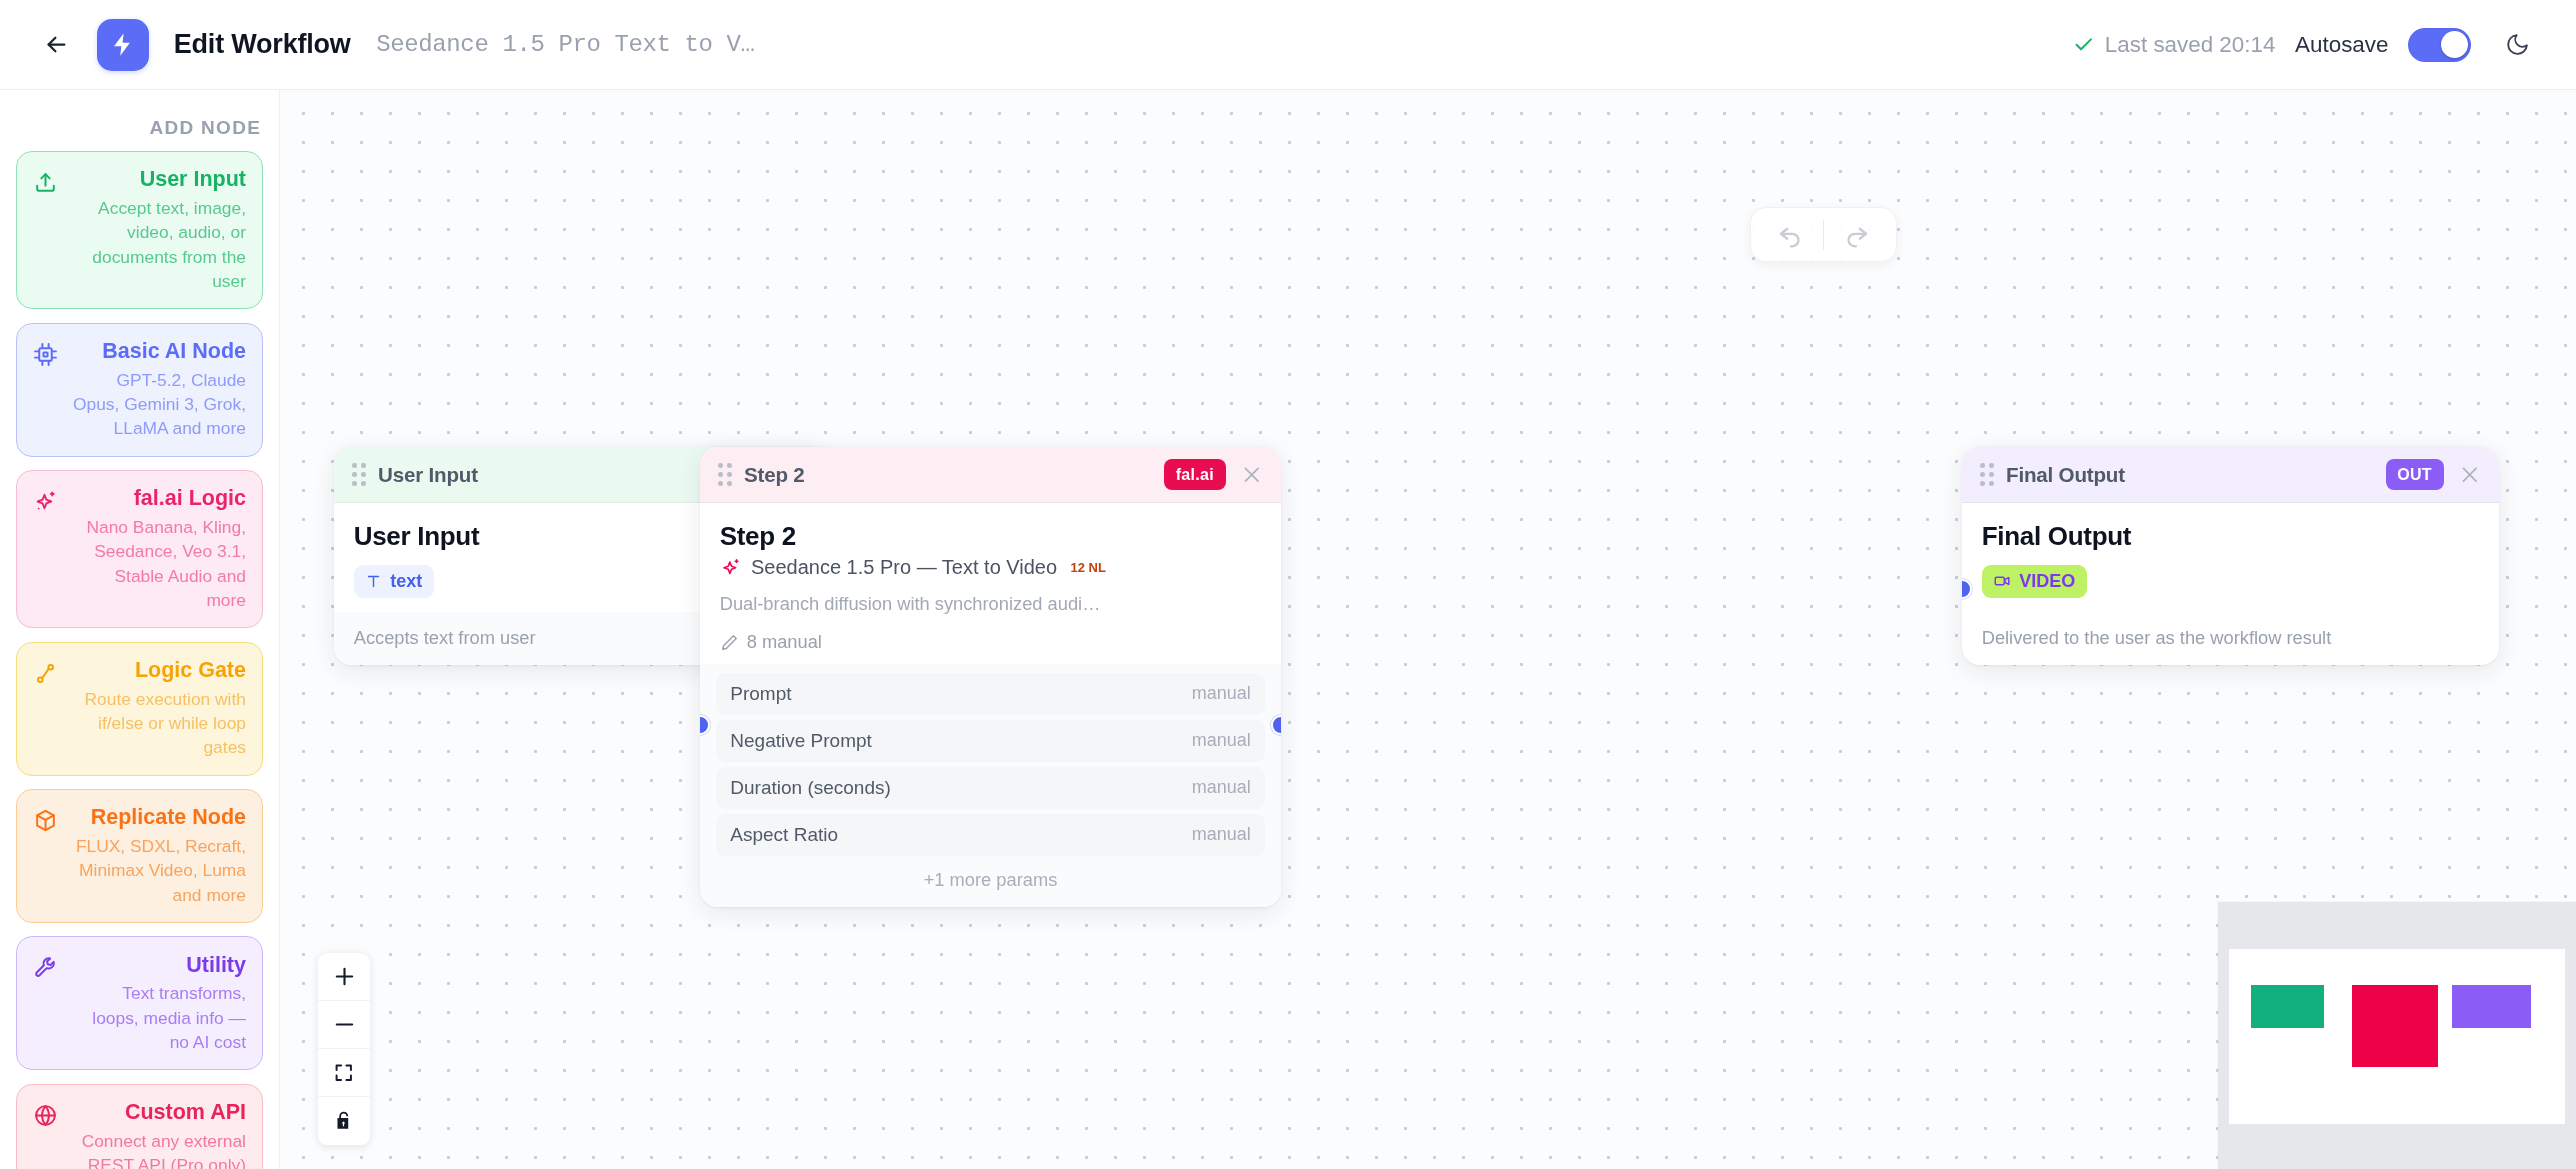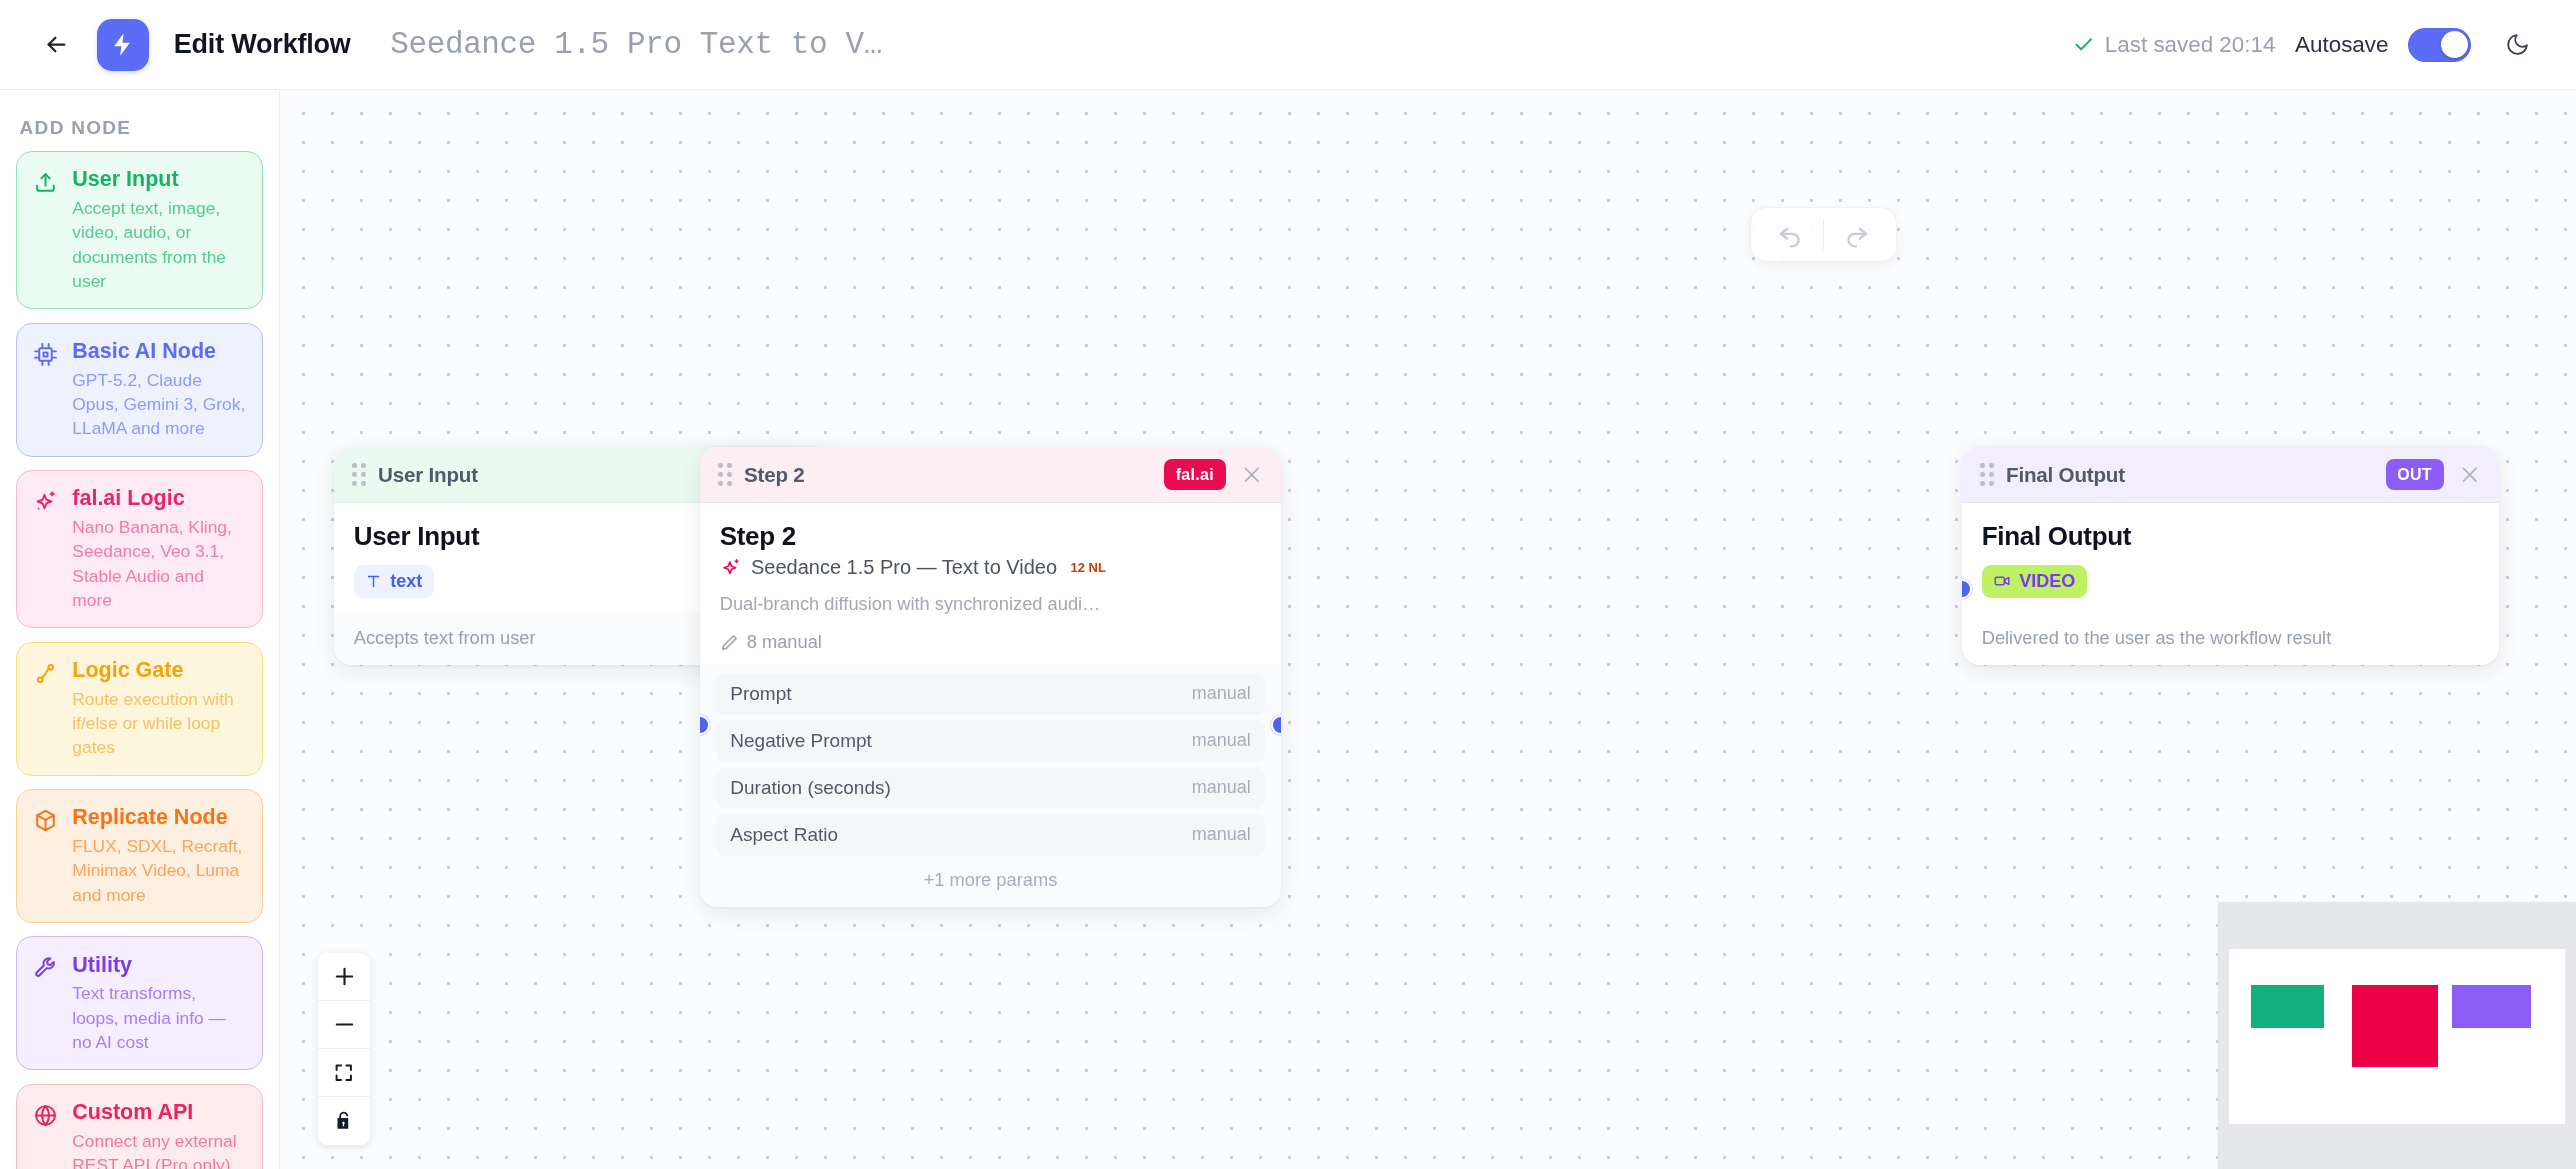--- a/index.html
+++ b/index.html
@@ -29,22 +29,22 @@
     width: 52px; height: 52px; border-radius: 15px;
     background: #5b6cf6;
     display: flex; align-items: center; justify-content: center;
     box-shadow: 0 1.8px 5.4px rgba(91,108,246,.25);
   }
   .hdr-title {
     font-size: 27px; font-weight: 700; color: #101524; letter-spacing: -0.2px;
     margin-left: 5.4px;
   }
   .hdr-sub {
-    font-size: 31px; color: #9aa1ae; font-family: "Liberation Mono", monospace;
-    margin-left: 20px; letter-spacing: -0.4px; white-space: nowrap;
+    font-size: 24px; color: #9aa1ae; font-family: "Liberation Mono", monospace;
+    margin-left: 6px; letter-spacing: -0.4px; white-space: nowrap;
   }
   .hdr-right {
     margin-left: auto; display: flex; align-items: center; gap: 19.7px;
   }
   .saved-wrap { display: flex; align-items: center; gap: 10.7px; }
   .saved-text { font-size: 22.4px; color: #9aa1ae; }
   .autosave-text { font-size: 22.4px; color: #2b3242; }
   .toggle {
     width: 63px; height: 34px; border-radius: 17px; background: #5b6cf6;
     position: relative; cursor: pointer; box-shadow: inset 0 0 0 0.9px rgba(0,0,0,.03);
@@ -59,21 +59,21 @@
   
   .body-row { flex: 1; display: flex; min-height: 0; position: relative; }
 
   
   .sidebar {
     width: 280px; min-width: 280px;
     background: #ffffff;
     border-right: 0.9px solid #eceef2;
     padding: 23px 16px 0 16px;
     overflow: hidden;
-    position: relative; z-index: 20;
+    position: relative; z-index: 20; text-align: right;
   }
   .sb-heading {
     font-size: 19px; font-weight: 700; letter-spacing: 1.3px;
     color: #9aa1ae; padding: 3.6px 1.8px 12.5px 3.6px;
   }
   .node-card {
     border-radius: 16px; border: 1.3px solid transparent;
     padding: 14.3px 16px 15px 16px;
     margin-bottom: 13.4px;
     display: flex; gap: 14.3px; align-items: flex-start;

